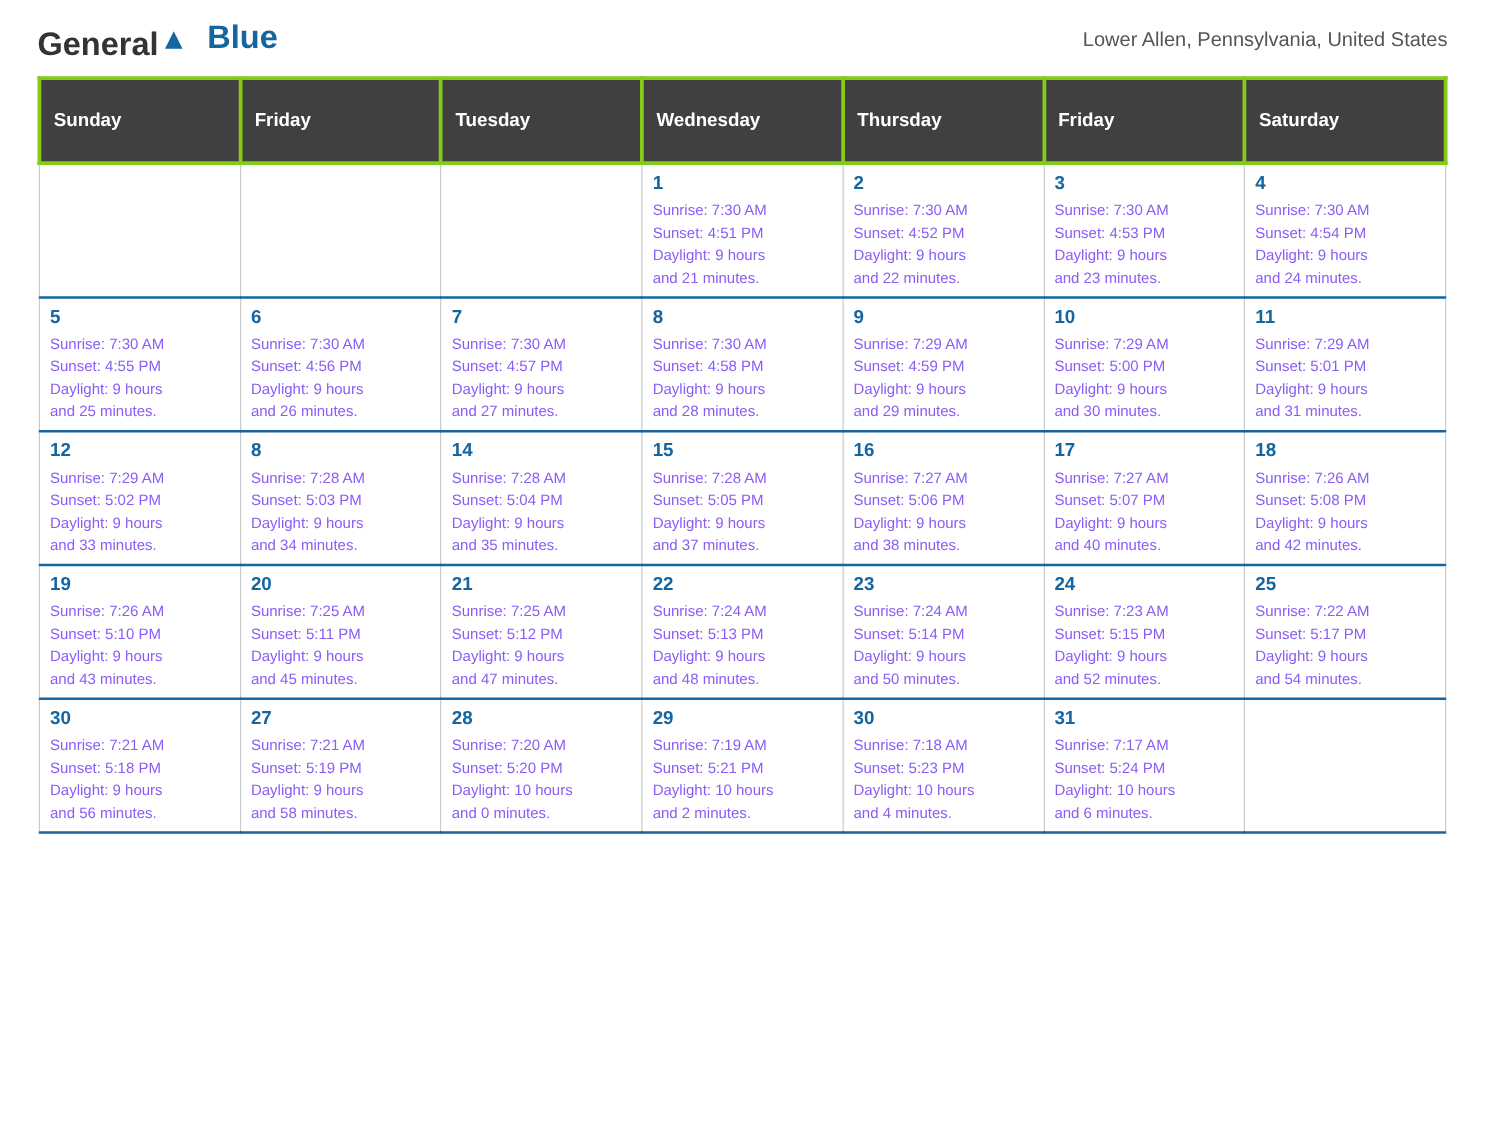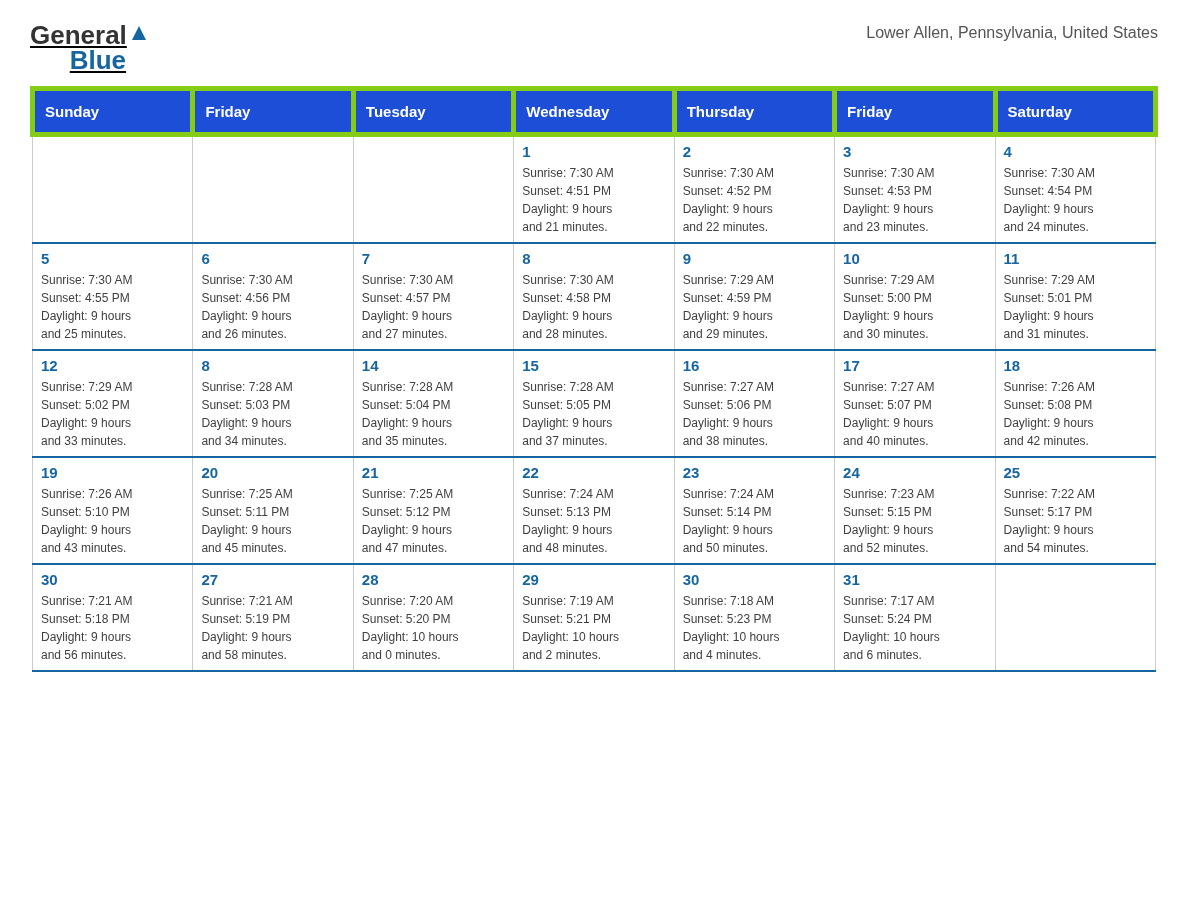--- a/index.html
+++ b/index.html
@@ -11,23 +11,22 @@
       padding: 20px 30px;
     }
     .header {
       display: flex;
       justify-content: space-between;
       align-items: flex-start;
       margin-bottom: 10px;
     }
     .logo {
       display: flex;
-      flex-direction: column;
-      align-items: center;
-      text-decoration: underline;
+      flex-direction: row;
+      align-items: flex-start;
     }
     .title-block {
       text-align: right;
     }
     .main-title {
       font-size: 48px;
       font-weight: normal;
       color: #222;
       line-height: 1.1;
     }
@@ -35,47 +34,47 @@
       font-size: 16px;
       color: #555;
       margin-top: 4px;
     }
     .calendar {
       width: 100%;
       border-collapse: collapse;
       margin-top: 10px;
     }
     .calendar th {
-      background-color: #1d4ed8;
+      background-color: #404040;
       color: #fff;
-      padding: 12px 10px;
+      padding: 24px 10px;
       font-size: 15px;
       font-weight: bold;
-      border: 5px solid #84cc16;
+      border: 3px solid #84cc16;
       text-align: left;
     }
     .calendar td {
       border: 1px solid #ccc;
       vertical-align: top;
       padding: 6px 8px;
       width: 14.28%;
       min-height: 100px;
       font-size: 12.5px;
       color: #333;
     }
     .day-number {
       font-size: 15px;
       font-weight: bold;
       color: #1565a0;
       display: block;
       margin-bottom: 4px;
     }
     .day-info {
       font-size: 12px;
-      color: #404040;
+      color: #8b5cf6;
       line-height: 1.5;
     }
     .empty-cell {
       background: #fff;
     }
     .calendar tr {
       border-bottom: 2px solid #1565a0;
     }
   </style>
 </head>

